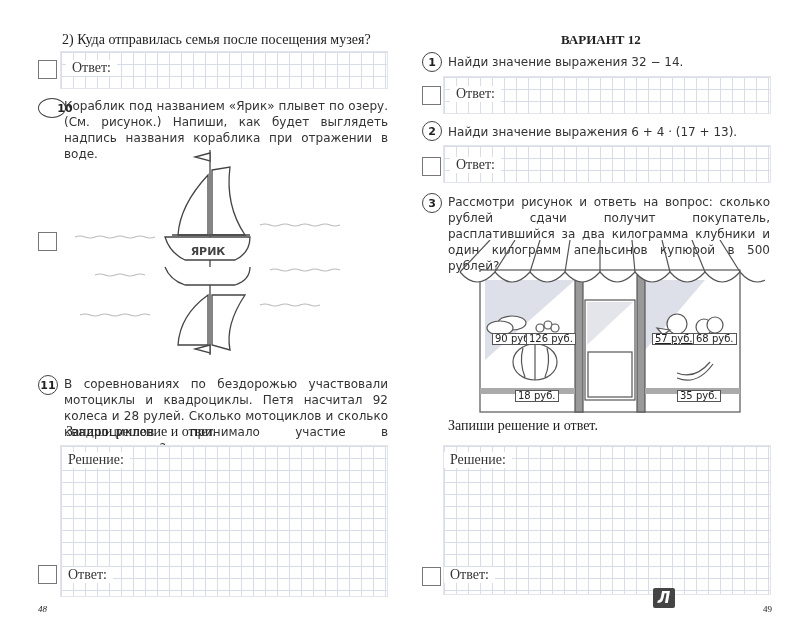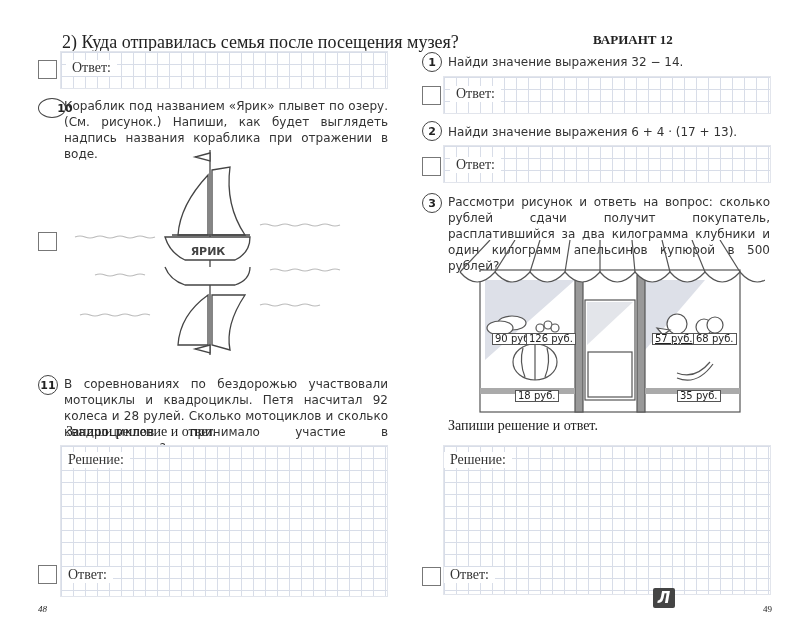--- a/index.html
+++ b/index.html
@@ -12,21 +12,21 @@
   .cb{width:17px;height:17px;border:1px solid #777;background:#fff;}
   .num{width:20px;height:20px;border:1.5px solid #444;border-radius:50%;font-size:11px;font-weight:bold;display:flex;align-items:center;justify-content:center;box-sizing:border-box;}
   .qtext{font-size:12px;line-height:16px;color:#333;text-align:justify;}
   .label{font-size:14px;color:#333;background:#fff;padding:0 6px;}
   .price{font-size:10px;border:1px solid #555;background:#fff;padding:0 2px;line-height:10px;}
   .logo{width:22px;height:20px;background:#444;color:#fff;font-weight:bold;font-size:15px;display:flex;align-items:center;justify-content:center;border-radius:2px;font-style:italic;}
 </style>
 </head>
 <body>
 
-<div class="abs serif" style="left:62px;top:32px;font-size:18px;">2) Куда отправилась семья после посещения музея?</div>
+<div class="abs serif" style="left:62px;top:32px;font-size:14px;">2) Куда отправилась семья после посещения музея?</div>
 
 <div class="abs grid" style="left:60px;top:51px;width:326px;height:36px;"></div>
 <div class="abs cb" style="left:38px;top:60px;"></div>
 <div class="abs label serif" style="left:66px;top:60px;">Ответ:</div>
 
 <div class="abs num" style="left:38px;top:98px;padding-left:26px;">10</div>
 <div class="abs qtext" style="left:64px;top:98px;width:324px;">Кораблик под названием «Ярик» плывет по озеру. (См. рисунок.) Напиши, как будет выглядеть надпись названия кораблика при отражении в воде.</div>
 
 <div class="abs cb" style="left:38px;top:232px;"></div>
 
@@ -57,21 +57,21 @@
 <div class="abs num" style="left:38px;top:375px;">11</div>
 <div class="abs qtext" style="left:64px;top:376px;width:324px;">В соревнованиях по бездорожью участвовали мотоциклы и квадроциклы. Петя насчитал 92 колеса и 28 рулей. Сколько мотоциклов и сколько квадроциклов принимало участие в соревнованиях?</div>
 <div class="abs serif" style="left:66px;top:424px;font-size:14px;">Запиши решение и ответ.</div>
 
 <div class="abs grid" style="left:60px;top:445px;width:326px;height:150px;"></div>
 <div class="abs label serif" style="left:62px;top:452px;">Решение:</div>
 <div class="abs cb" style="left:38px;top:565px;"></div>
 <div class="abs label serif" style="left:62px;top:567px;">Ответ:</div>
 <div class="abs serif" style="left:38px;top:604px;font-size:9px;font-style:italic;">48</div>
 
-<div class="abs serif" style="left:593px;top:32px;font-size:13px;font-weight:bold;">ВАРИАНТ 12</div>
+<div class="abs serif" style="left:561px;top:32px;font-size:13px;font-weight:bold;">ВАРИАНТ 12</div>
 
 <div class="abs num" style="left:422px;top:52px;">1</div>
 <div class="abs qtext" style="left:448px;top:54px;">Найди значение выражения 32 − 14.</div>
 <div class="abs grid" style="left:443px;top:76px;width:326px;height:36px;"></div>
 <div class="abs cb" style="left:422px;top:86px;"></div>
 <div class="abs label serif" style="left:450px;top:86px;">Ответ:</div>
 
 <div class="abs num" style="left:422px;top:121px;">2</div>
 <div class="abs qtext" style="left:448px;top:124px;">Найди значение выражения 6 + 4 · (17 + 13).</div>
 <div class="abs grid" style="left:443px;top:145px;width:326px;height:36px;"></div>

